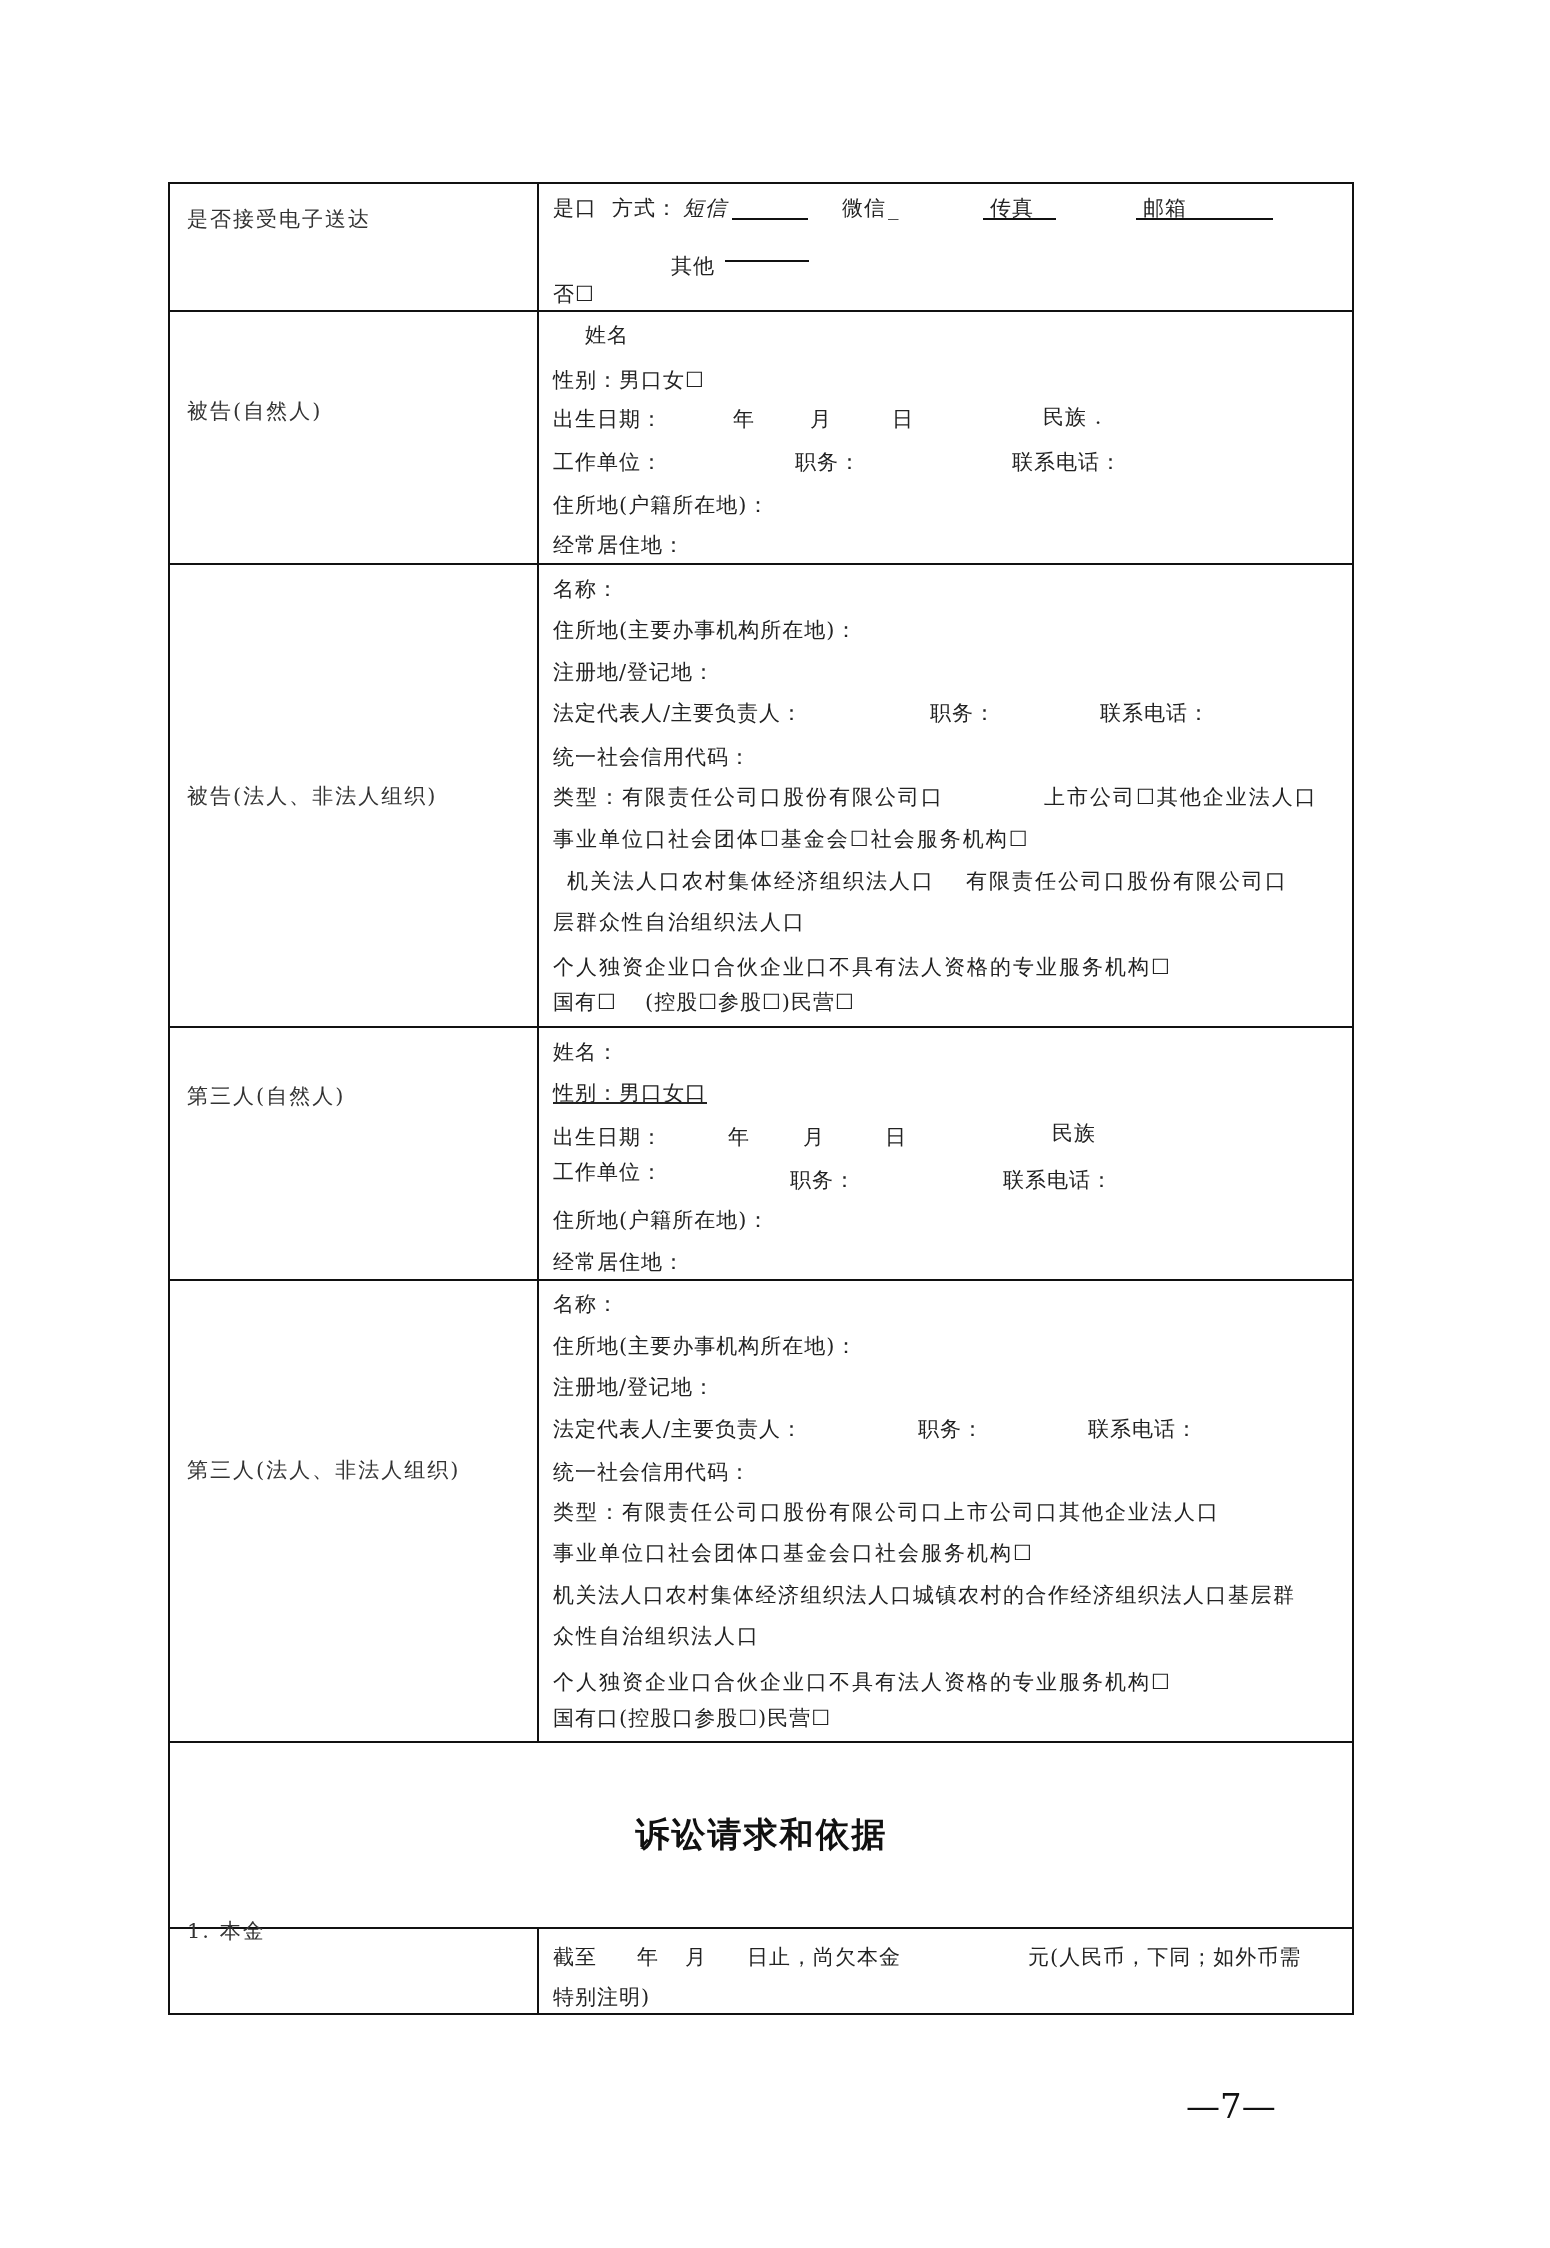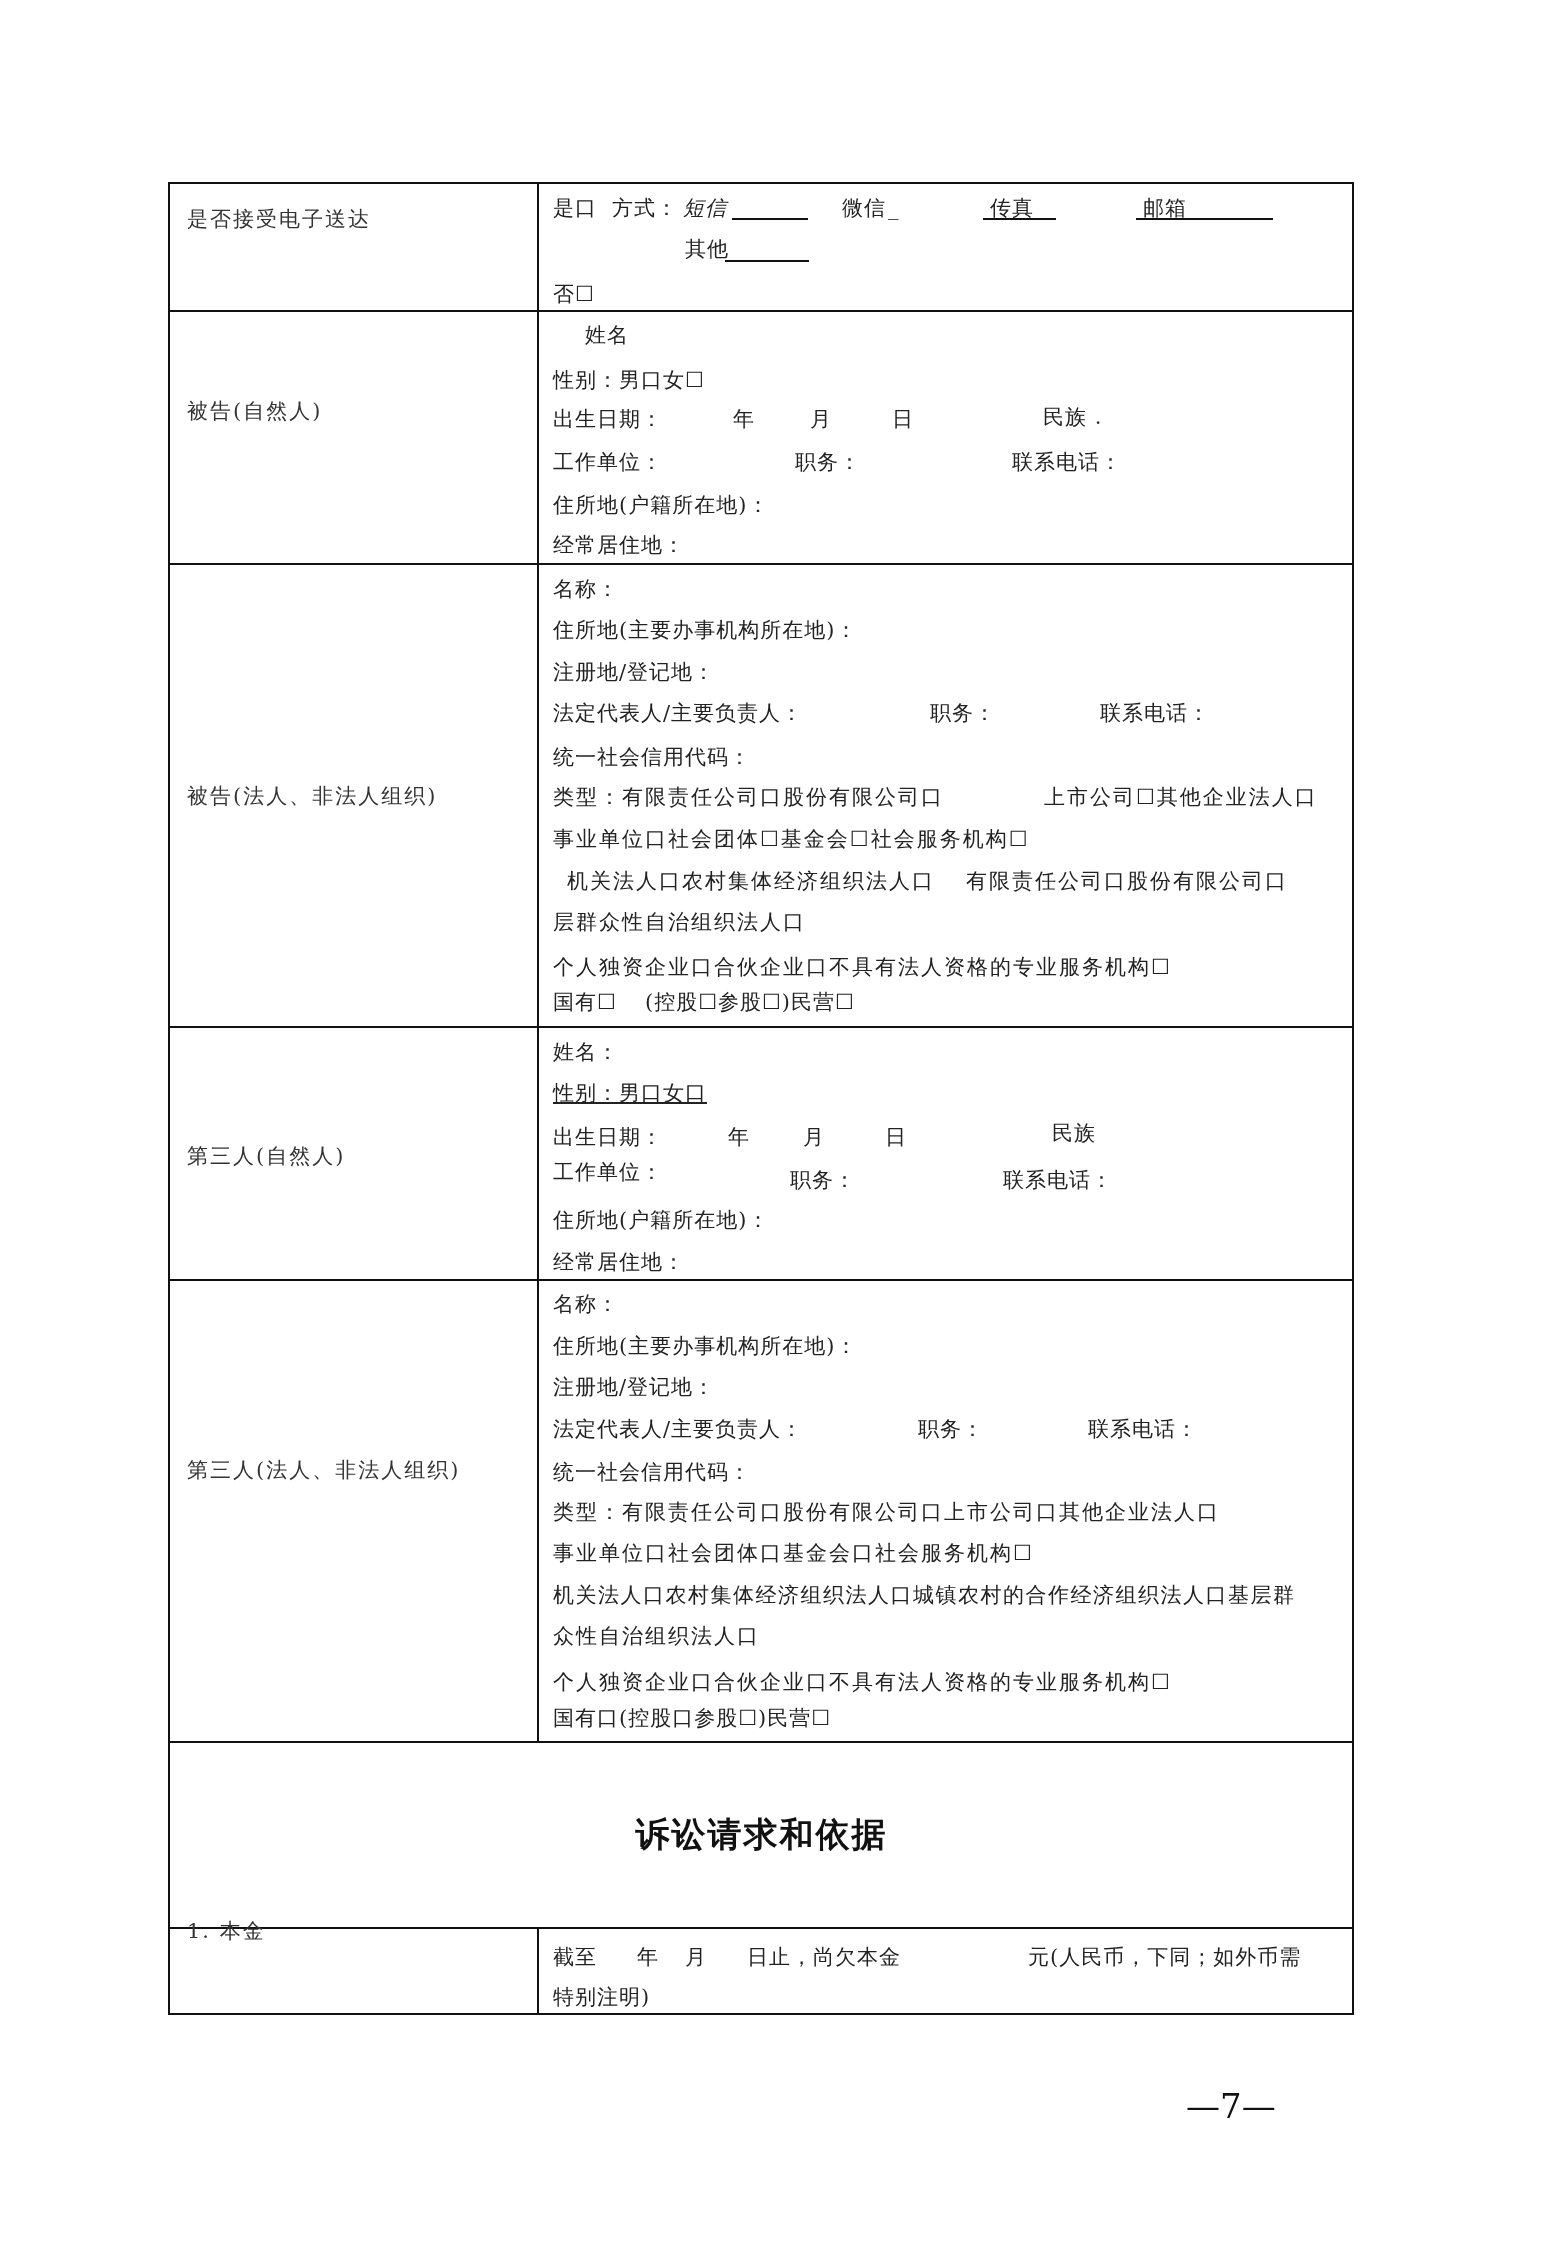--- a/index.html
+++ b/index.html
@@ -37,21 +37,21 @@
   <div class="t" style="left:553px;top:196px;">是口</div>
   <div class="t" style="left:612px;top:196px;">方式：</div>
   <div class="t" style="left:683px;top:196px;font-style:italic;">短信</div>
   <div class="u" style="position:absolute;left:732px;top:196px;width:76px;"></div>
   <div class="t" style="left:842px;top:196px;">微信</div>
   <div class="t" style="left:888px;top:196px;">_</div>
   <div class="t" style="left:990px;top:196px;">传真</div>
   <div class="u" style="position:absolute;left:983px;top:196px;width:73px;"></div>
   <div class="t" style="left:1143px;top:196px;">邮箱</div>
   <div class="u" style="position:absolute;left:1136px;top:196px;width:137px;"></div>
-  <div class="t" style="left:671px;top:237px;margin-left:14px;">其他</div>
+  <div class="t" style="left:671px;top:254px;">其他</div>
   <div class="u" style="position:absolute;left:725px;top:238px;width:84px;"></div>
   <div class="t" style="left:553px;top:282px;">否☐</div>
 
   <div class="lbl" style="top:399px;">被告(自然人)</div>
   <div class="t" style="left:585px;top:323px;">姓名</div>
   <div class="t" style="left:553px;top:368px;">性别：男口女☐</div>
   <div class="t" style="left:553px;top:407px;">出生日期：</div>
   <div class="t" style="left:733px;top:407px;">年</div>
   <div class="t" style="left:810px;top:407px;">月</div>
   <div class="t" style="left:892px;top:407px;">日</div>
@@ -73,21 +73,21 @@
   <div class="t" style="left:553px;top:785px;letter-spacing:2px;">类型：有限责任公司口股份有限公司口</div>
   <div class="t" style="left:1044px;top:785px;letter-spacing:2px;">上市公司☐其他企业法人口</div>
   <div class="t" style="left:553px;top:827px;letter-spacing:2px;">事业单位口社会团体☐基金会☐社会服务机构☐</div>
   <div class="t" style="left:556px;top:869px;letter-spacing:2px;margin-left:11px;">机关法人口农村集体经济组织法人口</div>
   <div class="t" style="left:966px;top:869px;letter-spacing:2px;">有限责任公司口股份有限公司口</div>
   <div class="t" style="left:553px;top:910px;letter-spacing:2px;">层群众性自治组织法人口</div>
   <div class="t" style="left:553px;top:955px;letter-spacing:2px;">个人独资企业口合伙企业口不具有法人资格的专业服务机构☐</div>
   <div class="t" style="left:553px;top:990px;">国有☐</div>
   <div class="t" style="left:645px;top:990px;">(控股☐参股☐)民营☐</div>
 
-  <div class="lbl" style="top:1144px;text-align:center;">第三人(自然人)</div>
+  <div class="lbl" style="top:1084px;text-align:center;">第三人(自然人)</div>
   <div class="t" style="left:553px;top:1040px;">姓名：</div>
   <div class="t" style="left:553px;top:1081px;text-decoration:underline;">性别：男口女口</div>
   <div class="t" style="left:553px;top:1125px;">出生日期：</div>
   <div class="t" style="left:728px;top:1125px;">年</div>
   <div class="t" style="left:803px;top:1125px;">月</div>
   <div class="t" style="left:885px;top:1125px;">日</div>
   <div class="t" style="left:1052px;top:1121px;">民族</div>
   <div class="t" style="left:553px;top:1160px;">工作单位：</div>
   <div class="t" style="left:790px;top:1168px;">职务：</div>
   <div class="t" style="left:1003px;top:1168px;">联系电话：</div>

